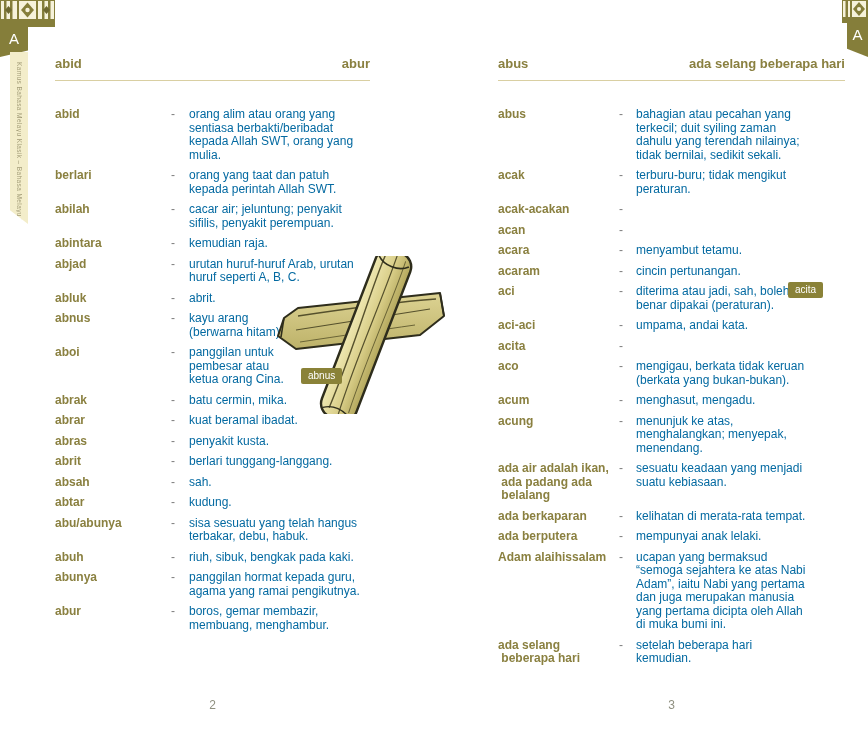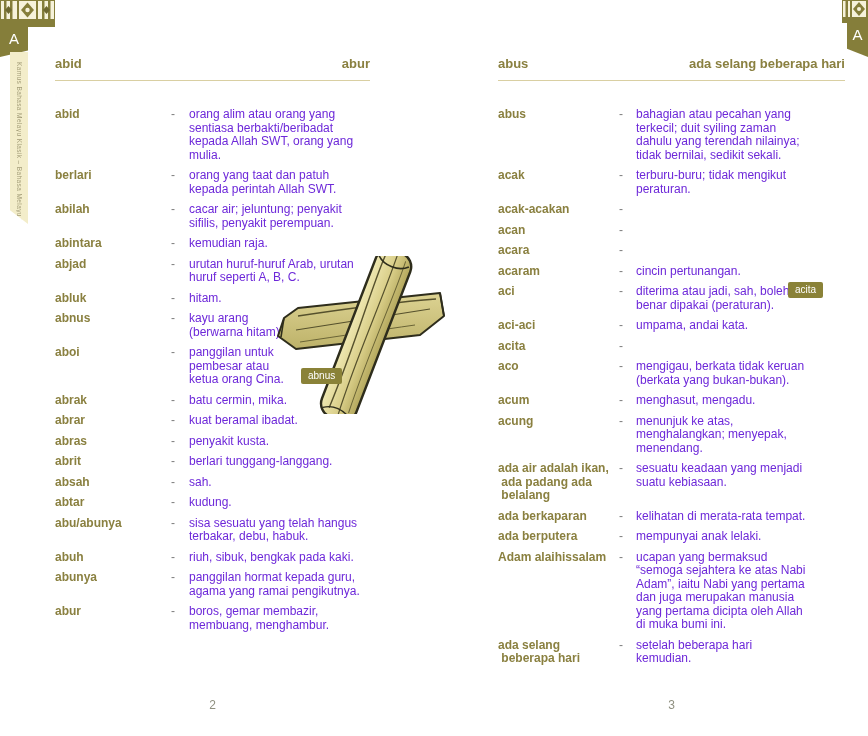--- a/index.html
+++ b/index.html
@@ -19,21 +19,21 @@
     padding-bottom:9px; border-bottom:1px solid #d9cfa2; margin-bottom:27px;
   }
 
   .entry {
     display:grid; grid-template-columns:116px 18px 1fr;
     margin-bottom:7px; font-size:12px; line-height:13.5px;
   }
   .page.right .entry { grid-template-columns:121px 17px 1fr; }
   .entry .word { font-weight:bold; color:#8a8040; white-space:pre-wrap; }
   .entry .dash { color:#7d7d7d; }
-  .entry .def  { color:#6d28d9; white-space:pre-line; }
+  .entry .def  { color:#0369a1; white-space:pre-line; }
 
   .pagenum {
     position:absolute; top:698px; font-size:12px; color:#8f9080; text-align:center;
   }
   .pagenum.left  { left:55px;  width:315px; }
   .pagenum.right { left:498px; width:347px; }
 
   
   .ornament { position:absolute; top:0; }
   .ornament.tl { left:0; }
@@ -144,21 +144,21 @@
         </div>
         <div class="entry">
           <div class="word">abjad</div>
           <div class="dash">-</div>
           <div class="def">urutan huruf-huruf Arab, urutan
 huruf seperti A, B, C.</div>
         </div>
         <div class="entry">
           <div class="word">abluk</div>
           <div class="dash">-</div>
-          <div class="def">hitam.</div>
+          <div class="def">abrit.</div>
         </div>
         <div class="entry">
           <div class="word">abnus</div>
           <div class="dash">-</div>
           <div class="def">kayu arang
 (berwarna hitam).</div>
         </div>
         <div class="entry">
           <div class="word">aboi</div>
           <div class="dash">-</div>
@@ -246,20 +246,21 @@
           <div class="word">acak-acakan</div>
           <div class="dash">-</div>
         </div>
         <div class="entry">
           <div class="word">acan</div>
           <div class="dash">-</div>
         </div>
         <div class="entry">
           <div class="word">acara</div>
           <div class="dash">-</div>
+          <div class="def">menyambut tetamu.</div>
         </div>
         <div class="entry">
           <div class="word">acaram</div>
           <div class="dash">-</div>
           <div class="def">cincin pertunangan.</div>
         </div>
         <div class="entry">
           <div class="word">aci</div>
           <div class="dash">-</div>
           <div class="def">diterima atau jadi, sah, boleh,

